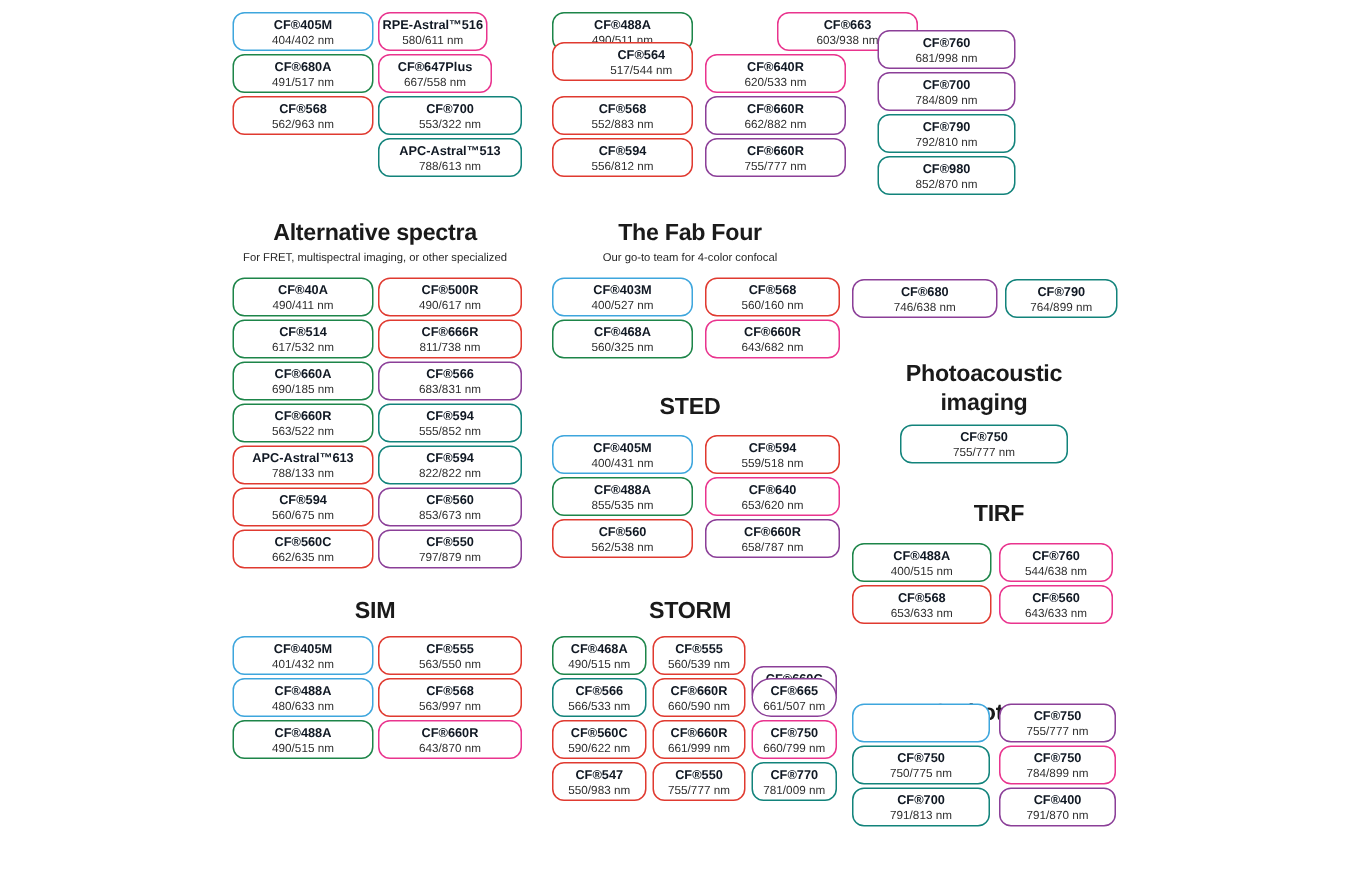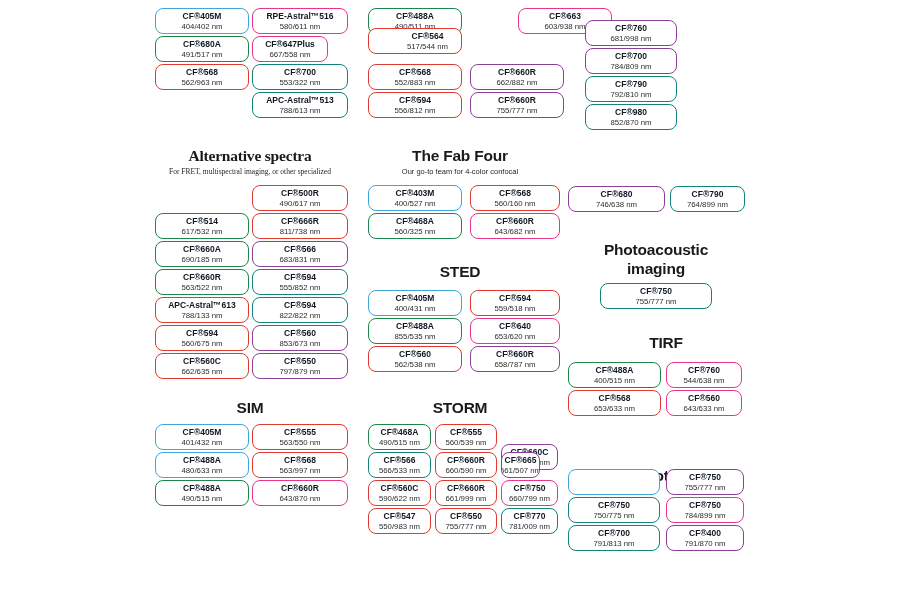--- a/index.html
+++ b/index.html
@@ -16,21 +16,21 @@
     display:flex;flex-direction:column;align-items:center;justify-content:center;
     text-align:center;overflow:hidden;
   }
   .nm{font-size:8.5px;font-weight:700;color:#101823;line-height:10px;white-space:nowrap;}
   .vl{font-size:7.8px;color:#2d2d2d;line-height:9px;margin-top:1px;white-space:nowrap;}
 </style>
 </head>
 <body>
 
 <div class="canvas" id="figure">
-    <div class="hdr" style="left: 250px; top: 146px; font-family: Liberation Serif, serif;">
+    <div class="hdr" style="left: 250px; top: 146px;">
       <div class="hl">Alternative spectra</div>
       <div class="hs">For FRET, multispectral imaging, or other specialized</div>
     </div>
     <div class="hdr" style="left: 460px; top: 146px;">
       <div class="hl">The Fab Four</div>
       <div class="hs">Our go-to team for 4-color confocal</div>
     </div>
     <div class="hdr" style="left: 460px; top: 262px;">
       <div class="hl">STED</div>
     </div>
@@ -55,21 +55,21 @@
       <div class="vl">404/402 nm</div>
     </div>
     <div class="box" style="left: 155px; top: 36px; width: 94px; border-color: rgb(29, 133, 73);">
       <div class="nm">CF®680A</div>
       <div class="vl">491/517 nm</div>
     </div>
     <div class="box" style="left: 155px; top: 64px; width: 94px; border-color: rgb(224, 58, 48);">
       <div class="nm">CF®568</div>
       <div class="vl">562/963 nm</div>
     </div>
-    <div class="box" style="left: 252px; top: 8px; width: 96px; border-color: rgb(233, 52, 142); align-items: center;">
+    <div class="box" style="left: 252px; top: 8px; width: 73px; border-color: rgb(233, 52, 142); align-items: center;">
       <div class="nm">RPE-Astral™516</div>
       <div class="vl">580/611 nm</div>
     </div>
     <div class="box" style="left: 252px; top: 36px; width: 76px; border-color: rgb(233, 52, 142);">
       <div class="nm">CF®647Plus</div>
       <div class="vl">667/558 nm</div>
     </div>
     <div class="box" style="left: 252px; top: 64px; width: 96px; border-color: rgb(18, 131, 123);">
       <div class="nm">CF®700</div>
       <div class="vl">553/322 nm</div>
@@ -91,20 +91,24 @@
       <div class="vl">552/883 nm</div>
     </div>
     <div class="box" style="left: 368px; top: 92px; width: 94px; border-color: rgb(224, 58, 48);">
       <div class="nm">CF®594</div>
       <div class="vl">556/812 nm</div>
     </div>
     <div class="box" style="left: 470px; top: 8px; width: 94px; border-color: rgb(233, 52, 142); margin-left: 48px;">
       <div class="nm">CF®663</div>
       <div class="vl">603/938 nm</div>
     </div>
+    <div class="box" style="left: 470px; top: 36px; width: 94px; border-color: rgb(233, 52, 142);">
+      <div class="nm">CF®640R</div>
+      <div class="vl">620/533 nm</div>
+    </div>
     <div class="box" style="left: 470px; top: 64px; width: 94px; border-color: rgb(139, 63, 152);">
       <div class="nm">CF®660R</div>
       <div class="vl">662/882 nm</div>
     </div>
     <div class="box" style="left: 470px; top: 92px; width: 94px; border-color: rgb(139, 63, 152);">
       <div class="nm">CF®660R</div>
       <div class="vl">755/777 nm</div>
     </div>
     <div class="box" style="left: 585px; top: 20px; width: 92px; border-color: rgb(139, 63, 152);">
       <div class="nm">CF®760</div>
@@ -115,20 +119,24 @@
       <div class="vl">784/809 nm</div>
     </div>
     <div class="box" style="left: 585px; top: 76px; width: 92px; border-color: rgb(18, 131, 123);">
       <div class="nm">CF®790</div>
       <div class="vl">792/810 nm</div>
     </div>
     <div class="box" style="left: 585px; top: 104px; width: 92px; border-color: rgb(18, 131, 123);">
       <div class="nm">CF®980</div>
       <div class="vl">852/870 nm</div>
     </div>
+    <div class="box" style="left: 155px; top: 185px; width: 94px; border-color: rgb(29, 133, 73);">
+      <div class="nm">CF®40A</div>
+      <div class="vl">490/411 nm</div>
+    </div>
     <div class="box" style="left: 155px; top: 213px; width: 94px; border-color: rgb(29, 133, 73);">
       <div class="nm">CF®514</div>
       <div class="vl">617/532 nm</div>
     </div>
     <div class="box" style="left: 155px; top: 241px; width: 94px; border-color: rgb(29, 133, 73);">
       <div class="nm">CF®660A</div>
       <div class="vl">690/185 nm</div>
     </div>
     <div class="box" style="left: 155px; top: 269px; width: 94px; border-color: rgb(29, 133, 73);">
       <div class="nm">CF®660R</div>
@@ -295,21 +303,21 @@
       <div class="vl">661/999 nm</div>
     </div>
     <div class="box" style="left: 435px; top: 508px; width: 62px; border-color: rgb(224, 58, 48);">
       <div class="nm">CF®550</div>
       <div class="vl">755/777 nm</div>
     </div>
     <div class="box" style="left: 501px; top: 444px; width: 57px; border-color: rgb(139, 63, 152);">
       <div class="nm">CF®660C</div>
       <div class="vl">663/839 nm</div>
     </div>
-    <div class="box" style="left: 501px; top: 452px; width: 39px; border-color: rgb(139, 63, 152);">
+    <div class="box" style="left: 501px; top: 452px; width: 57px; border-color: rgb(139, 63, 152); border-radius: 13px;">
       <div class="nm">CF®665</div>
       <div class="vl">661/507 nm</div>
     </div>
     <div class="box" style="left: 501px; top: 480px; width: 57px; border-color: rgb(233, 52, 142);">
       <div class="nm">CF®750</div>
       <div class="vl">660/799 nm</div>
     </div>
     <div class="box" style="left: 501px; top: 508px; width: 57px; border-color: rgb(18, 131, 123);">
       <div class="nm">CF®770</div>
       <div class="vl">781/009 nm</div>

